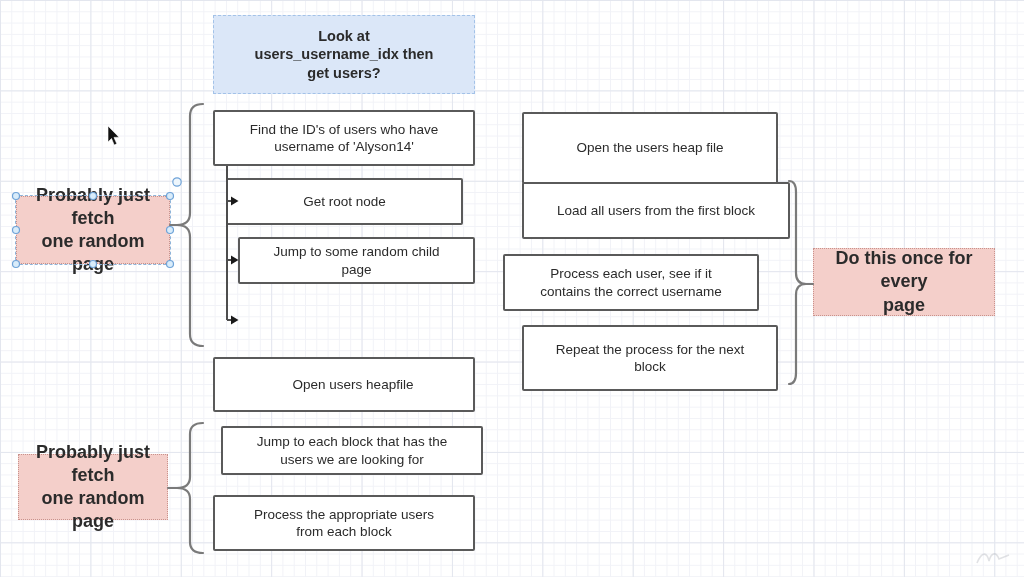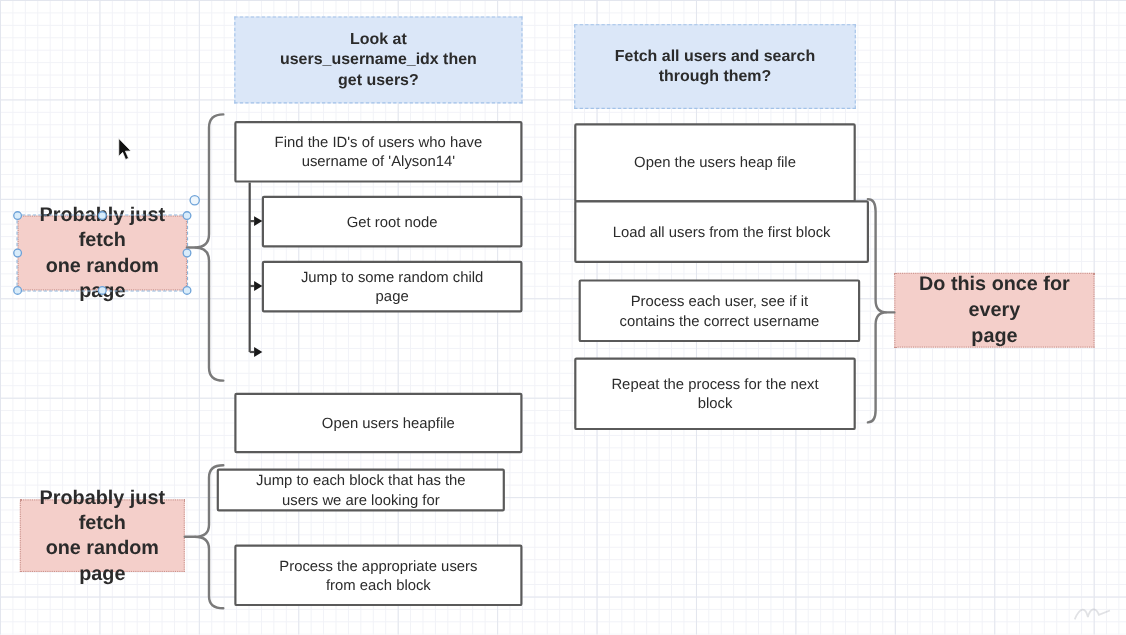--- a/index.html
+++ b/index.html
@@ -36,31 +36,31 @@
   .annotation{
     background:var(--pink-fill); border:1.5px dotted var(--pink-border);
     font-weight:bold; font-size:18px;
   }
   .selected{ outline:1px dashed #8fb4d9; }
 
   
   #header-left   {left:213px; top:15px;  width:262px; height:79px;}
   #header-right  {left:522px; top:22px;  width:256px; height:77px;}
   #find-ids      {left:213px; top:110px; width:262px; height:56px;}
-  #get-root      {left:238px; top:178px; width:237px; height:47px;}
+  #get-root      {left:226px; top:178px; width:237px; height:47px;}
   #jump-child    {left:238px; top:237px; width:237px; height:47px;}
   #process-values{left:238px; top:296px; width:237px; height:47px;}
   #open-heapfile {left:213px; top:357px; width:262px; height:55px;padding-left:24px;}
-  #jump-each-block{left:197px; top:426px; width:262px; height:39px;}
+  #jump-each-block{left:221px; top:426px; width:262px; height:49px;}
   #process-appropriate{left:213px; top:495px; width:262px; height:56px;}
   #pink-top      {left:16px;  top:196px; width:154px; height:68px;}
   #pink-bottom   {left:18px;  top:454px; width:150px; height:66px;}
   #open-heap-file{left:522px; top:112px; width:256px; height:72px;}
   #load-all      {left:522px; top:182px; width:268px; height:57px;}
-  #process-each  {left:526px; top:254px; width:256px; height:57px;}
+  #process-each  {left:503px; top:254px; width:256px; height:57px;}
   #repeat-process{left:522px; top:325px; width:256px; height:66px;}
   #pink-right    {left:813px; top:248px; width:182px; height:68px;}
 
   .overlay{position:absolute; left:0; top:0; pointer-events:none;}
 </style>
 </head>
 <body>
 
 <div class="canvas">
 
@@ -77,22 +77,20 @@
   <div id="jump-each-block" class="node step">Jump to each block that has the
 users we are looking for</div>
   <div id="process-appropriate" class="node step">Process the appropriate users
 from each block</div>
 
   <div id="pink-top" class="node annotation selected">Probably just fetch
 one random page</div>
   <div id="pink-bottom" class="node annotation">Probably just fetch
 one random page</div>
 
-  <div id="header-right" class="node header">Fetch all users and search
-through them?</div>
 
   <div id="open-heap-file" class="node step">Open the users heap file</div>
   <div id="load-all" class="node step">Load all users from the first block</div>
   <div id="process-each" class="node step">Process each user, see if it
 contains the correct username</div>
   <div id="repeat-process" class="node step">Repeat the process for the next
 block</div>
 
   <div id="pink-right" class="node annotation">Do this once for every
 page</div>

